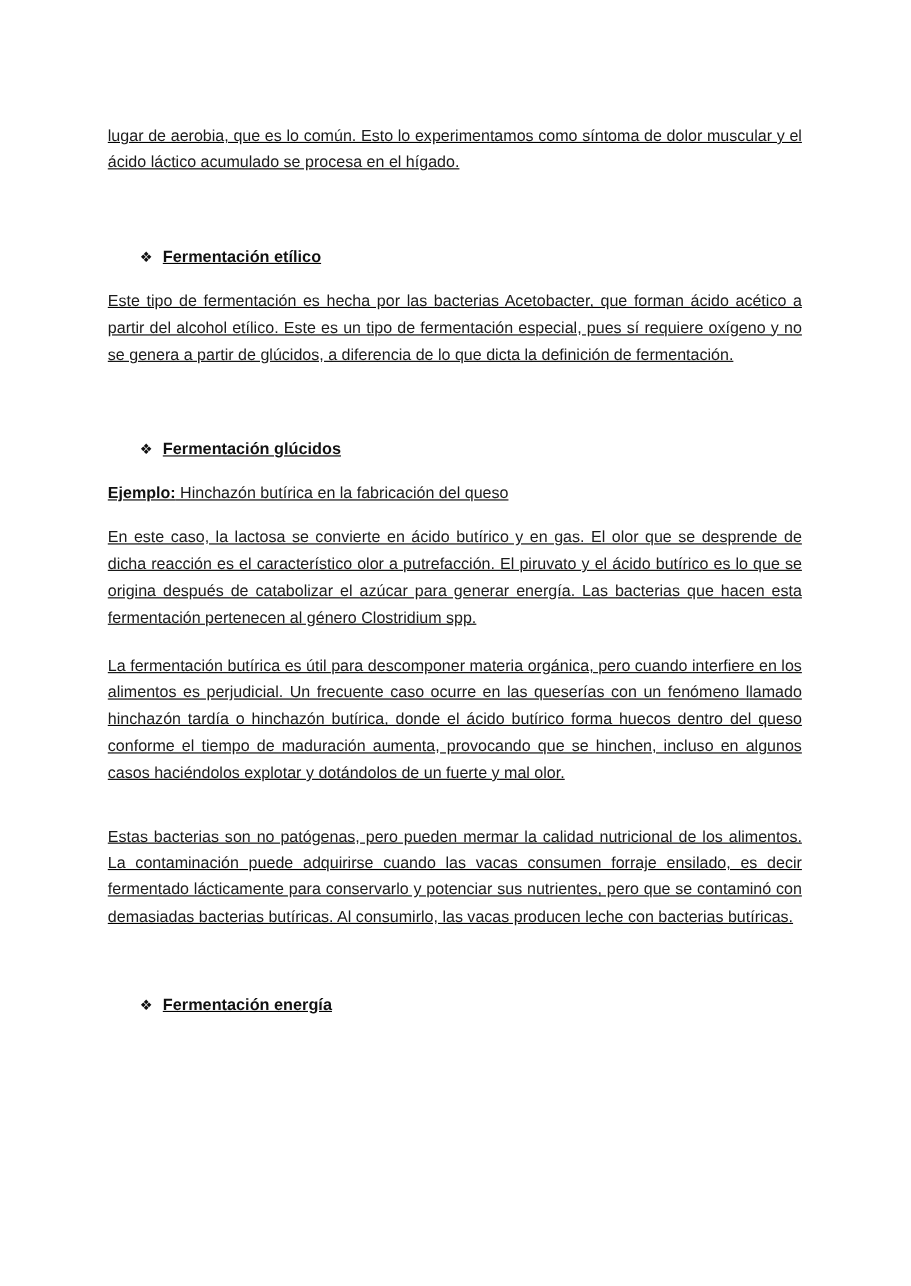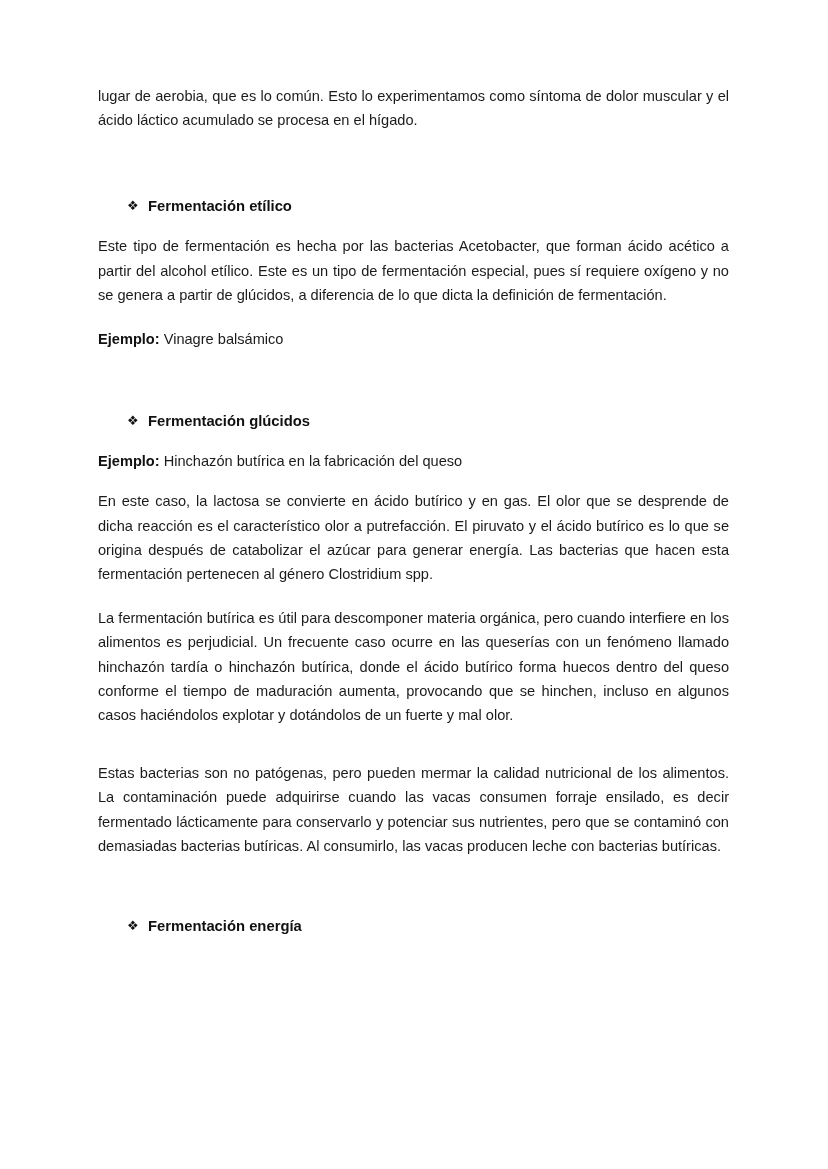--- a/index.html
+++ b/index.html
@@ -13,22 +13,23 @@
     width: 828px;
     height: 1169px;
     margin: 0 auto;
     background: #ffffff;
     overflow: hidden;
     box-sizing: border-box;
   }
   .content {
     position: absolute;
     left: 98px;
-    top: 84px;
+    top: 112px;
     width: 631px;
+    text-decoration: underline;
   }
   .para {
     font-family: "Liberation Sans", sans-serif;
     font-size: 14.6px;
     line-height: 24.2px;
     color: #1b1b1b;
     text-align: justify;
     text-justify: inter-word;
     margin: 0 0 20px 0;
     -webkit-hyphens: none;
@@ -80,21 +81,20 @@
     <div class="spacer-lg"></div>
 
     <div class="heading-block">
       <p class="heading"><span class="bullet">❖</span><span>Fermentación etílico</span></p>
     </div>
 
     <div class="spacer-heading-after"></div>
 
     <p class="para">Este tipo de fermentación es hecha por las bacterias Acetobacter, que forman ácido acético a partir del alcohol etílico. Este es un tipo de fermentación especial, pues sí requiere oxígeno y no se genera a partir de glúcidos, a diferencia de lo que dicta la definición de fermentación.</p>
 
-    <p class="para tight"><span class="lead">Ejemplo:</span><span> Vinagre balsámico</span></p>
 
 
     <div class="spacer-lg"></div>
 
     <div class="heading-block">
       <p class="heading"><span class="bullet">❖</span><span>Fermentación glúcidos</span></p>
     </div>
 
     <div class="spacer-heading-after"></div>
 

